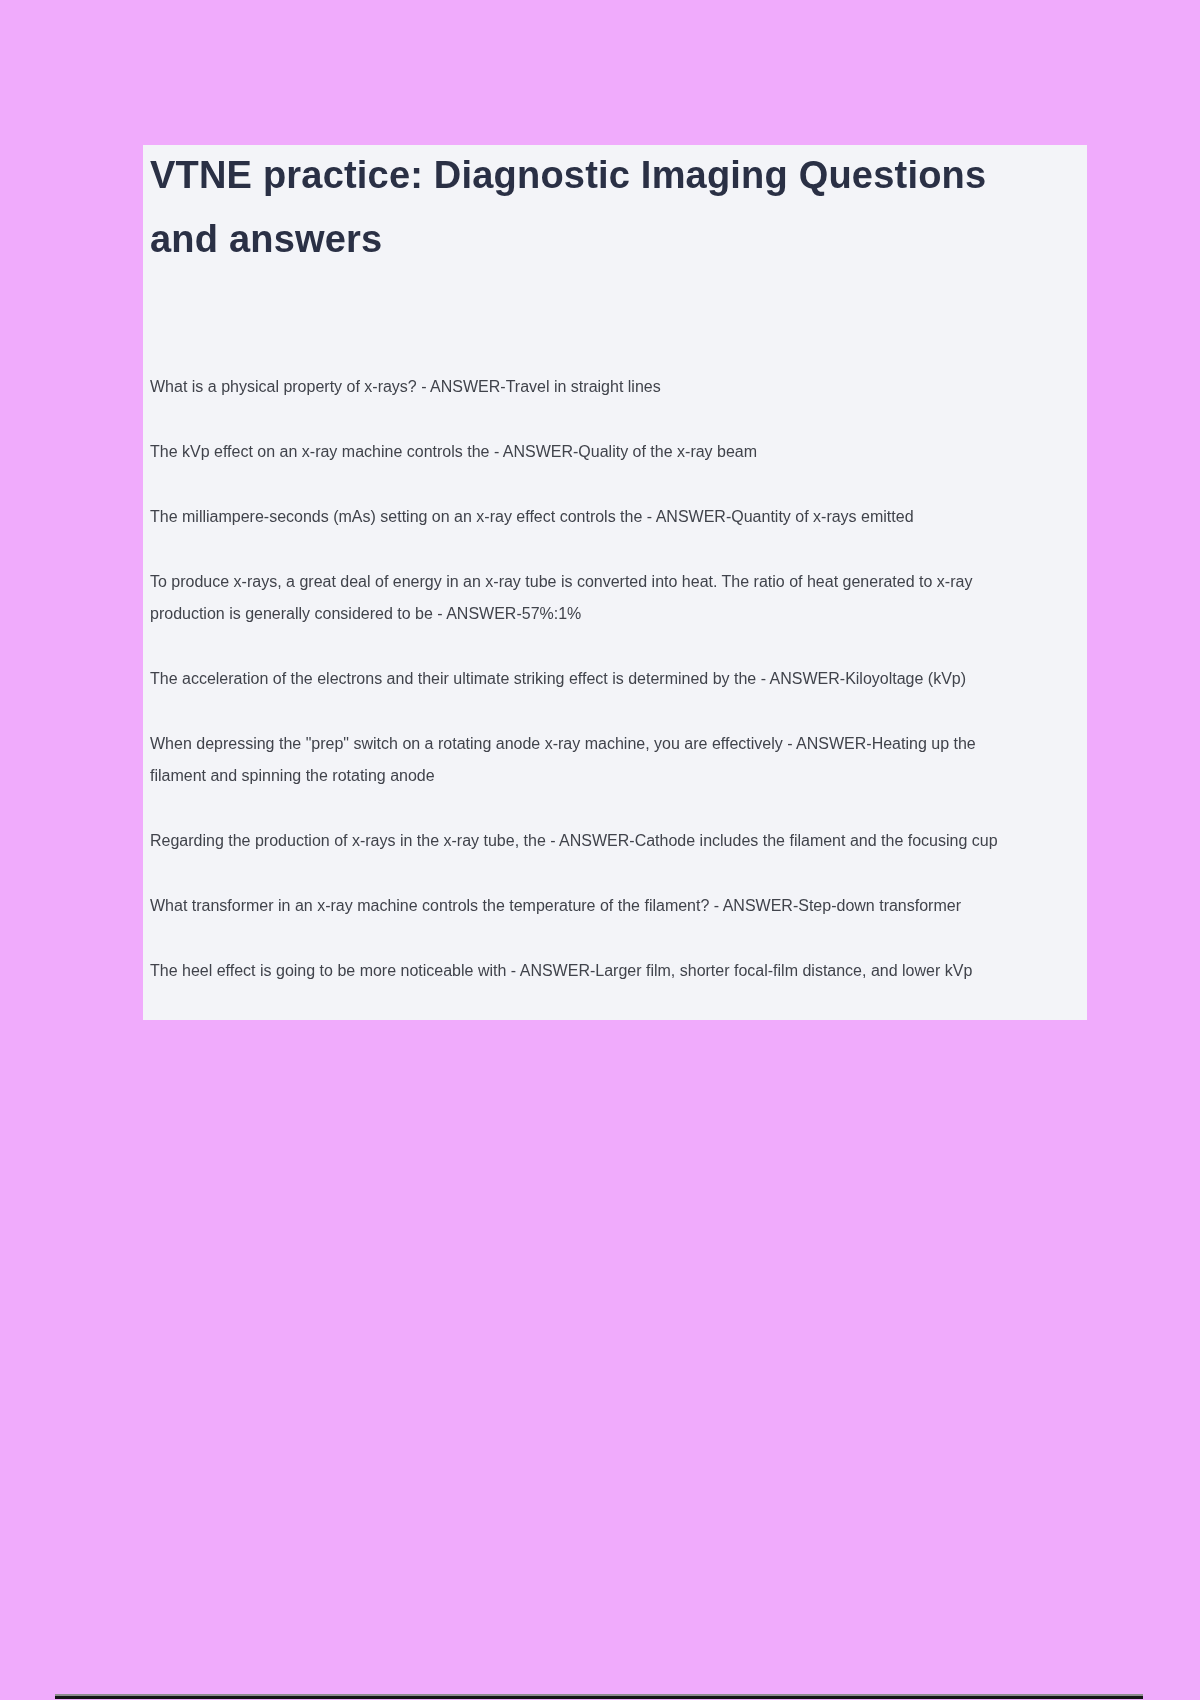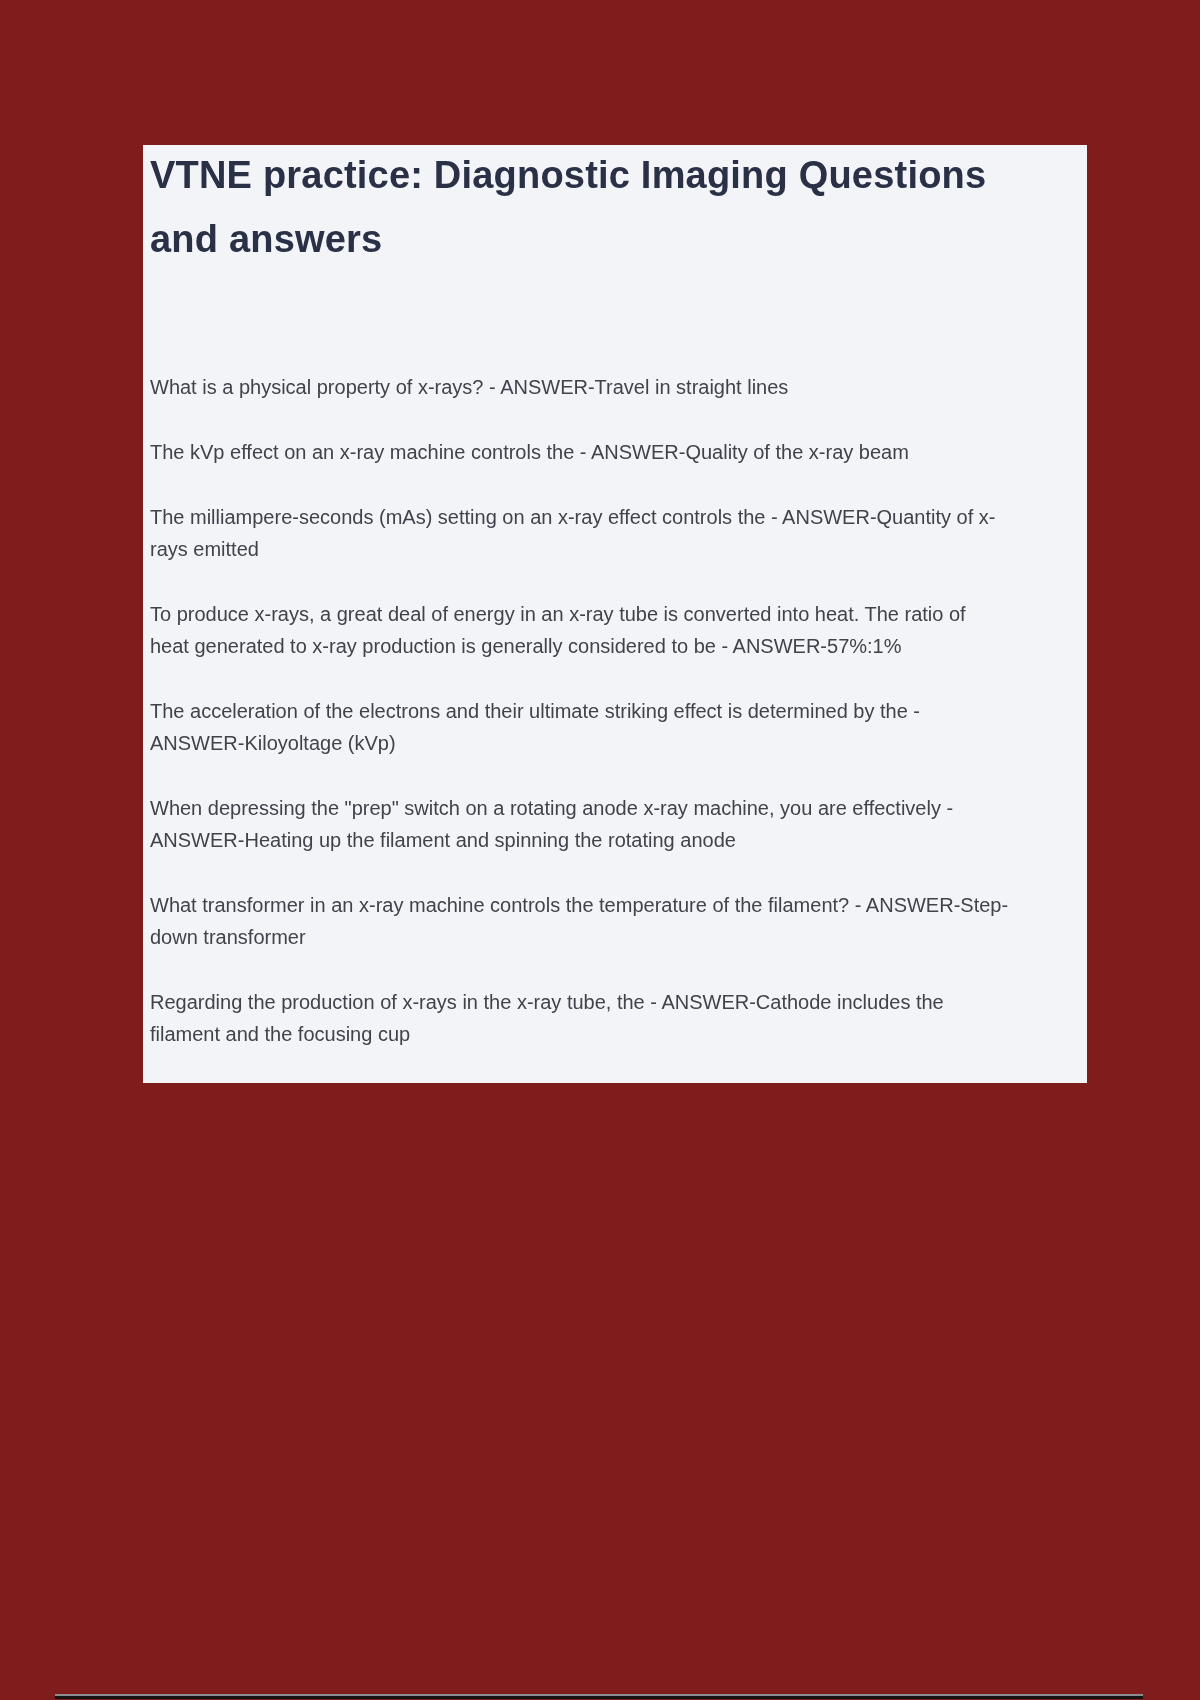--- a/index.html
+++ b/index.html
@@ -10,42 +10,42 @@
     body {
       width: 1200px;
       height: 1700px;
       position: relative;
       overflow: hidden;
       font-family: "Liberation Sans", sans-serif;
     }
     .page {
       position: absolute;
       inset: 0;
-      background: #7f1d1d;
+      background: #f0abfc;
     }
     .card {
       position: absolute;
       left: 143px;
       top: 145px;
       width: 944px;
       box-sizing: border-box;
       background: #f3f4f8;
       padding: 6px 77px 10px 7px;
     }
     .doc-title {
       margin: -8px 0 100px 0;
       font-size: 38px;
       line-height: 64px;
       font-weight: 700;
       color: #2a3045;
       letter-spacing: 0.2px;
     }
     .qa-paragraph {
       margin: 8px 0 33px 0;
-      font-size: 20px;
+      font-size: 16px;
       line-height: 32px;
       font-weight: 400;
       color: #40434b;
     }
     .qa-paragraph:last-child {
       margin-bottom: 23px;
     }
     .bottom-rule {
       position: absolute;
       left: 55px;
@@ -63,19 +63,20 @@
 
   <section class="card">
     <h1 class="doc-title">VTNE practice: Diagnostic Imaging Questions and answers</h1>
 
     <p class="qa-paragraph">What is a physical property of x-rays? - ANSWER-Travel in straight lines</p>
     <p class="qa-paragraph">The kVp effect on an x-ray machine controls the - ANSWER-Quality of the x-ray beam</p>
     <p class="qa-paragraph">The milliampere-seconds (mAs) setting on an x-ray effect controls the - ANSWER-Quantity of x-rays emitted</p>
     <p class="qa-paragraph">To produce x-rays, a great deal of energy in an x-ray tube is converted into heat. The ratio of heat generated to x-ray production is generally considered to be - ANSWER-57%:1%</p>
     <p class="qa-paragraph">The acceleration of the electrons and their ultimate striking effect is determined by the - ANSWER-Kiloyoltage (kVp)</p>
     <p class="qa-paragraph">When depressing the "prep" switch on a rotating anode x-ray machine, you are effectively - ANSWER-Heating up the filament and spinning the rotating anode</p>
+    <p class="qa-paragraph">Regarding the production of x-rays in the x-ray tube, the - ANSWER-Cathode includes the filament and the focusing cup</p>
     <p class="qa-paragraph">What transformer in an x-ray machine controls the temperature of the filament? - ANSWER-Step-down transformer</p>
-    <p class="qa-paragraph">Regarding the production of x-rays in the x-ray tube, the - ANSWER-Cathode includes the filament and the focusing cup</p>
+    <p class="qa-paragraph">The heel effect is going to be more noticeable with - ANSWER-Larger film, shorter focal-film distance, and lower kVp</p>
   </section>
 
   <div class="bottom-rule"></div>
 
 </div>
 
 </body></html>

